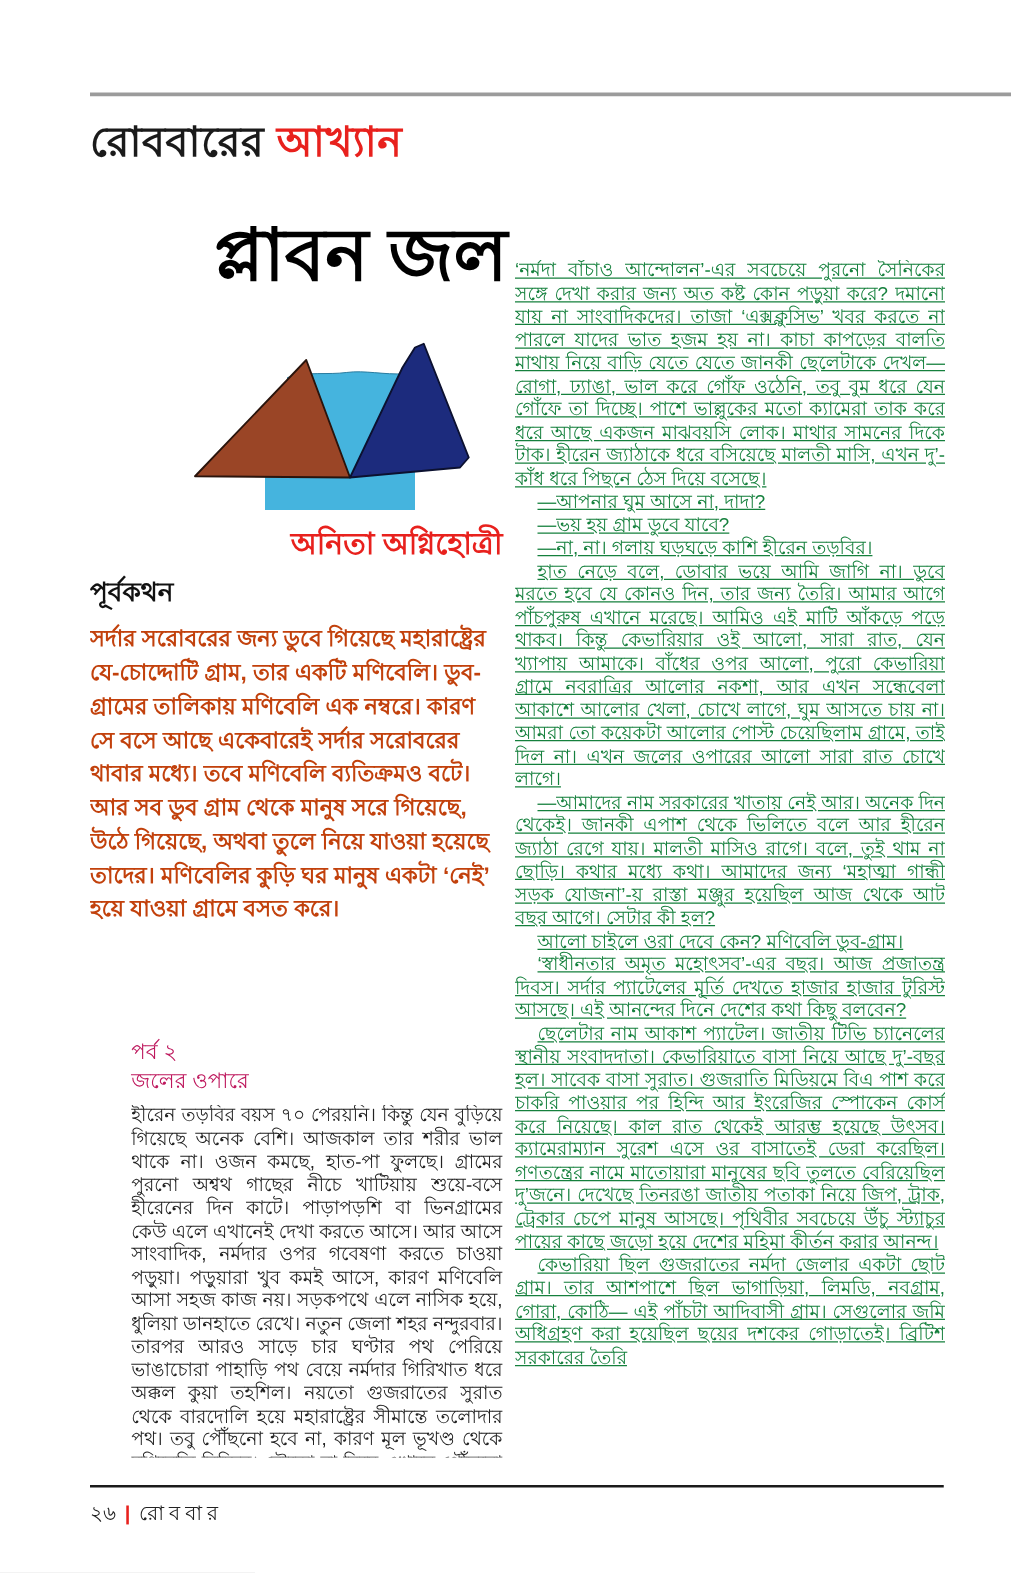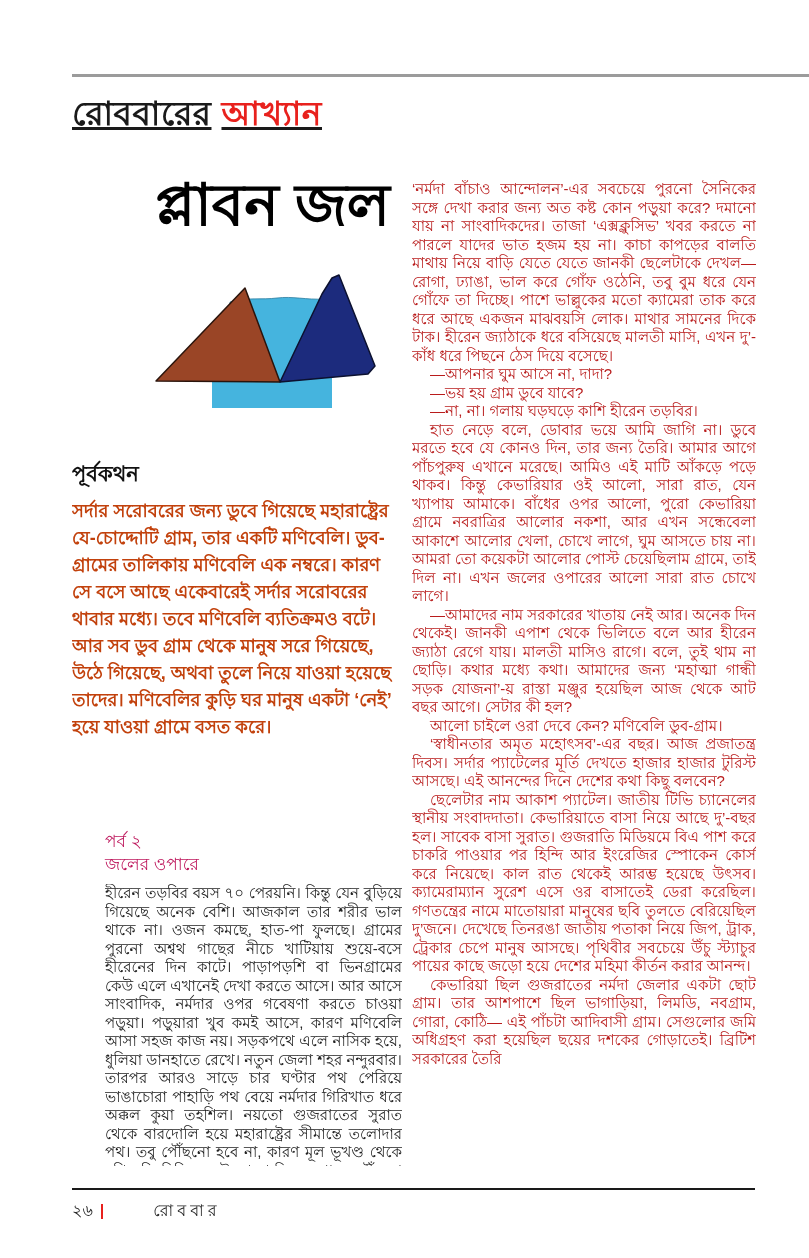--- a/index.html
+++ b/index.html
@@ -6,25 +6,25 @@
   .page{
     position:relative;
     width:809px;height:1258px;
     background:#ffffff;
     margin:0 auto;
     overflow:hidden;
     font-family:"Liberation Sans","DejaVu Sans",sans-serif;
     color:#1a1a1a;
   }
   .top-rule{position:absolute;left:72px;right:0;top:74px;height:3px;background:#9b9b9b;}
-  .section-header{position:absolute;left:72px;top:88px;font-size:33px;font-weight:700;letter-spacing:0.5px;text-decoration:underline;}
+  .section-header{position:absolute;left:72px;top:88px;font-size:33px;font-weight:700;letter-spacing:0.5px;}
   .section-header .red{color:#e8211d;margin-left:10px;}
 
   .article-title{
-    position:absolute;left:60px;top:172px;width:330px;
+    position:absolute;left:76px;top:172px;width:330px;
     text-align:right;font-size:58px;line-height:1.15;font-weight:700;color:#000;
   }
   .art{position:absolute;left:142px;top:264px;width:255px;height:150px;}
 
   .author-name{
     position:absolute;left:72px;top:416px;width:330px;
     text-align:right;font-size:24px;font-weight:700;color:#e8211d;
   }
   .preface-heading{
     position:absolute;left:72px;top:458px;width:330px;
@@ -36,30 +36,30 @@
   }
   .part-block{
     position:absolute;left:105px;top:830px;width:296px;
     font-size:17px;line-height:23px;color:#be185d;
   }
   .left-body{
     position:absolute;left:105px;top:884px;width:297px;max-height:282px;overflow:hidden;
     font-size:15px;line-height:18.5px;text-align:justify;color:#222;
   }
   .right-col{
-    position:absolute;left:412px;top:180px;width:344px;max-height:972px;overflow:hidden;
-    font-size:15px;line-height:18.5px;text-align:justify;color:#b91c1c;
+    position:absolute;left:412px;top:208px;width:344px;max-height:972px;overflow:hidden;
+    font-size:15px;line-height:18.5px;text-align:justify;color:#15803d;text-decoration:underline;
   }
   .right-col p,.left-body p{margin:0;}
   .right-col p.indent{text-indent:18px;}
 
   .footer-rule{position:absolute;left:72px;right:54px;top:1188px;height:2px;background:#1a1a1a;}
   .footer{position:absolute;left:72px;top:1198px;font-size:16px;color:#222;}
   .footer .sep{color:#e8211d;font-weight:700;margin:0 7px;}
-  .footer .mag{letter-spacing:4px;margin-left:42px;}
+  .footer .mag{letter-spacing:4px;}
 </style>
 </head>
 <body>
 
 <div class="page">
 
   <div class="top-rule"></div>
 
   <div class="section-header">
     <span>রোববারের</span><span class="red">আখ্যান</span>
@@ -67,20 +67,21 @@
 
   <h1 class="article-title" style="margin:0;">প্লাবন জল</h1>
 
   <svg class="art" viewBox="0 0 255 150" xmlns="http://www.w3.org/2000/svg">
     <path d="M 88,38 C 105,33 120,36 135,34 C 150,32 165,36 182,35 L 176,118 L 88,118 Z" stroke="#2a7ca0" stroke-width="0.8" fill="#45b4de"></path>
     <rect x="70" y="112" width="120" height="32" fill="#45b4de"></rect>
     <polygon points="14,117 103,24 138,118" stroke="#2a140c" stroke-width="1.5" stroke-linejoin="round" fill="#9a4526"></polygon>
     <polygon points="138,118 180,30 190,14 197,11 233,102 226,110" stroke="#0c1130" stroke-width="1.5" stroke-linejoin="round" fill="#1c2b7d"></polygon>
   </svg>
 
+  <div class="author-name">অনিতা অগ্নিহোত্রী</div>
 
   <div class="preface-heading">পূর্বকথন</div>
 
   <div class="lead-paragraph">সর্দার সরোবরের জন্য ডুবে গিয়েছে মহারাষ্ট্রের যে-চোদ্দোটি গ্রাম, তার একটি মণিবেলি। ডুব-গ্রামের তালিকায় মণিবেলি এক নম্বরে। কারণ সে বসে আছে একেবারেই সর্দার সরোবরের থাবার মধ্যে। তবে মণিবেলি ব্যতিক্রমও বটে। আর সব ডুব গ্রাম থেকে মানুষ সরে গিয়েছে, উঠে গিয়েছে, অথবা তুলে নিয়ে যাওয়া হয়েছে তাদের। মণিবেলির কুড়ি ঘর মানুষ একটা ‘নেই’ হয়ে যাওয়া গ্রামে বসত করে।</div>
 
   <div class="part-block">
     <div>পর্ব ২</div>
     <div>জলের ওপারে</div>
   </div>
 

